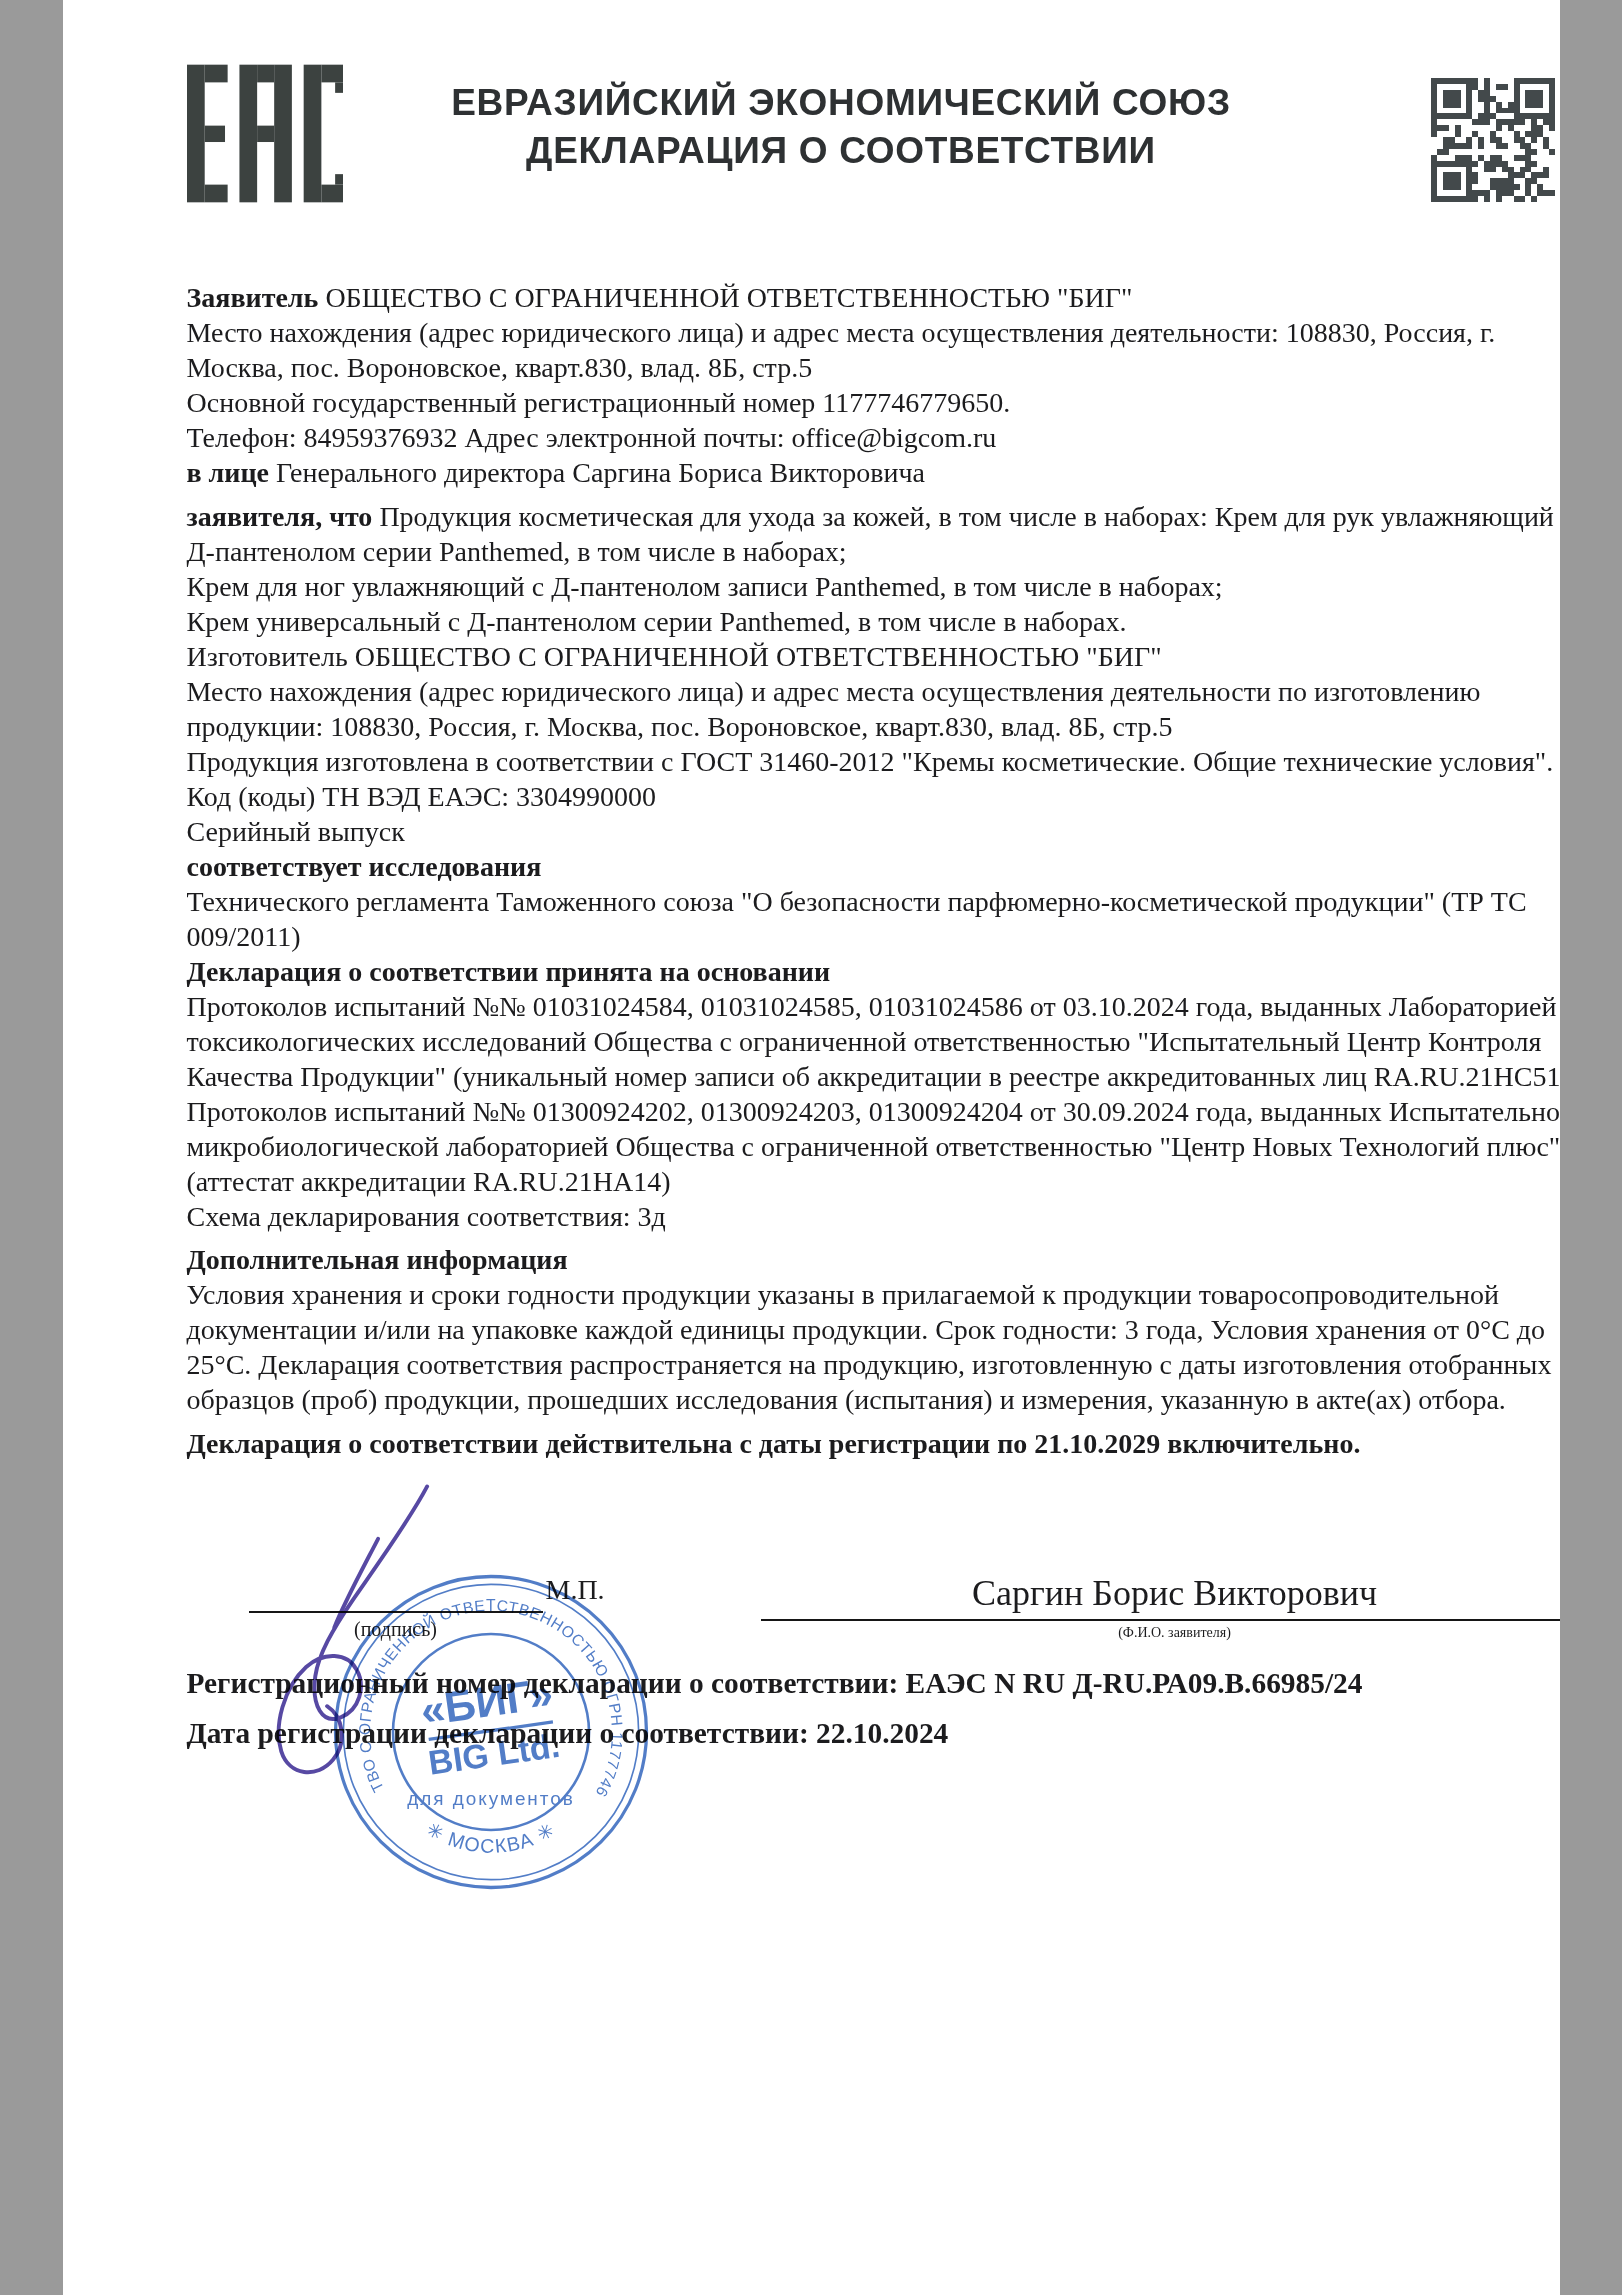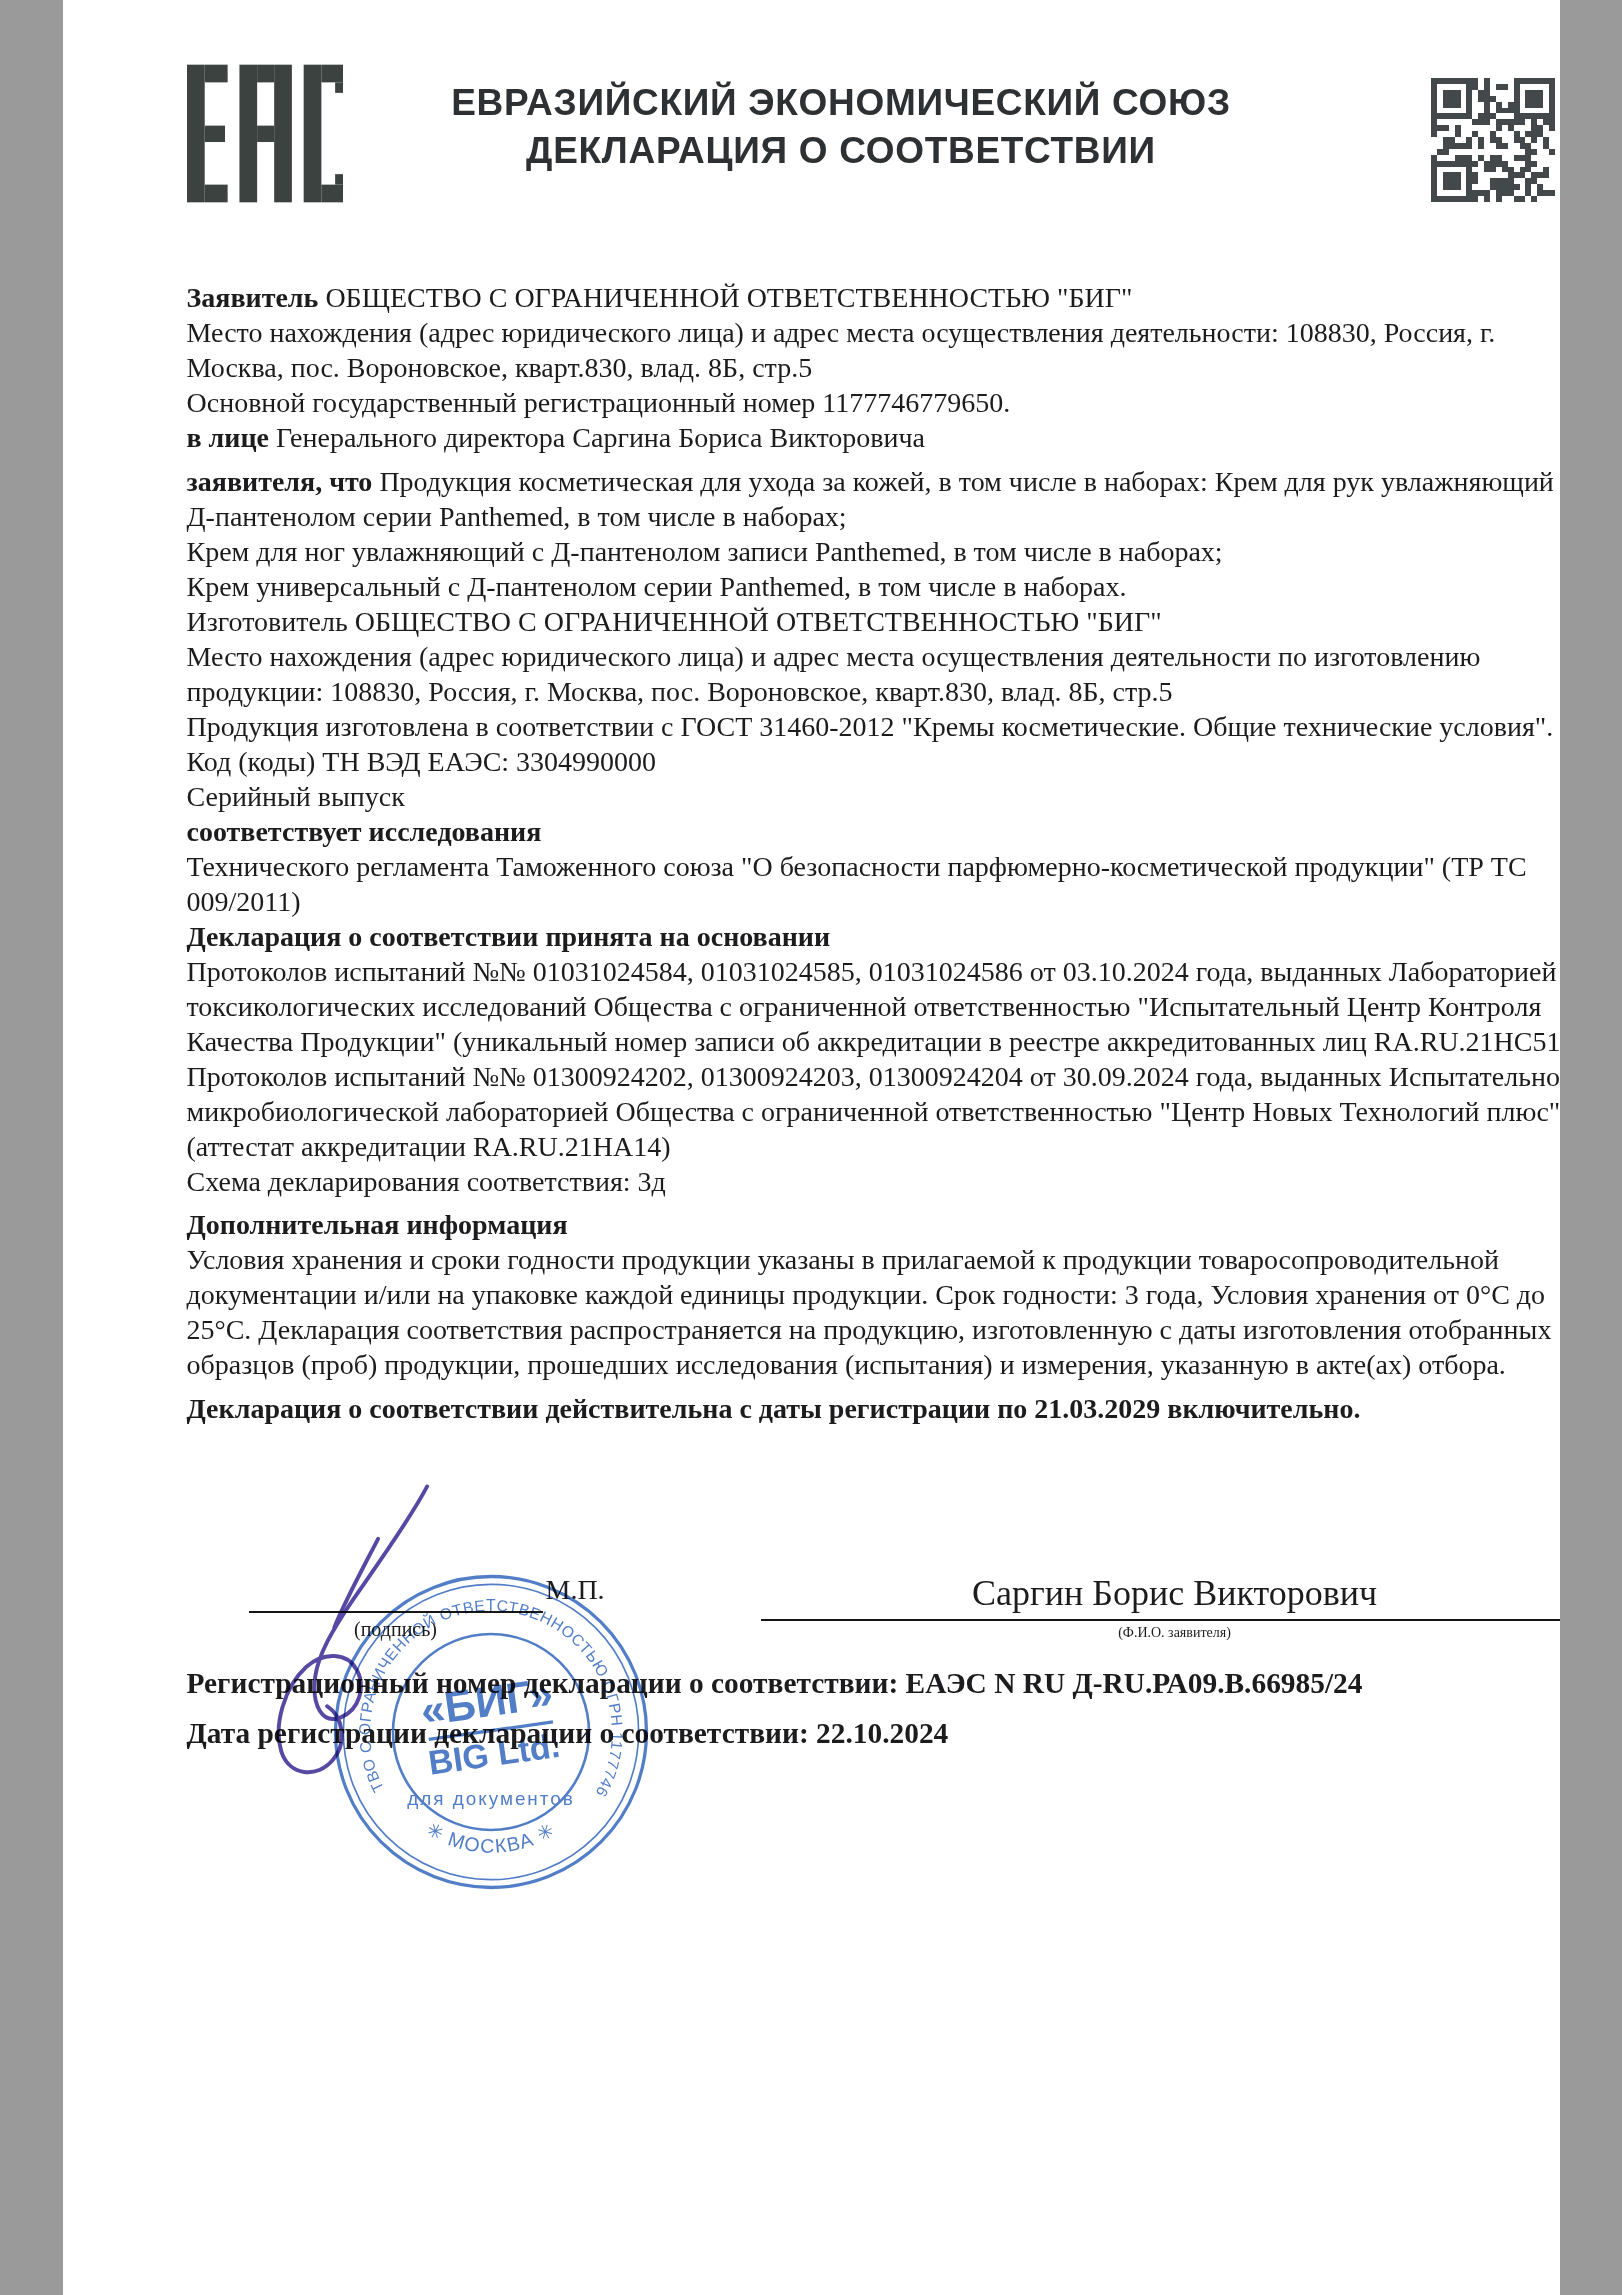--- a/index.html
+++ b/index.html
@@ -220,38 +220,39 @@
         <rect x="0" y="14" width="7" height="7" fill="#43494b"></rect>
         <rect x="1" y="15" width="5" height="5" fill="#ffffff"></rect>
         <rect x="2" y="16" width="3" height="3" fill="#43494b"></rect>
       </svg>
   </div>
 
   <div class="content">
     <p><b>Заявитель</b><span> ОБЩЕСТВО С ОГРАНИЧЕННОЙ ОТВЕТСТВЕННОСТЬЮ "БИГ"</span></p>
     <p>Место нахождения (адрес юридического лица) и адрес места осуществления деятельности: 108830, Россия, г. Москва, пос. Вороновское, кварт.830, влад. 8Б, стр.5</p>
     <p>Основной государственный регистрационный номер 1177746779650.</p>
+    <p>Телефон: 84959376932 Адрес электронной почты: office@bigcom.ru</p>
     <p><b>в лице</b><span> Генерального директора Саргина Бориса Викторовича</span></p>
     <p class="gap"><b>заявителя, что</b><span> Продукция косметическая для ухода за кожей, в том числе в наборах: Крем для рук увлажняющий с Д-пантенолом серии Panthemed, в том числе в наборах;</span></p>
     <p>Крем для ног увлажняющий с Д-пантенолом записи Panthemed, в том числе в наборах;</p>
     <p>Крем универсальный с Д-пантенолом серии Panthemed, в том числе в наборах.</p>
     <p>Изготовитель ОБЩЕСТВО С ОГРАНИЧЕННОЙ ОТВЕТСТВЕННОСТЬЮ "БИГ"</p>
     <p>Место нахождения (адрес юридического лица) и адрес места осуществления деятельности по изготовлению продукции: 108830, Россия, г. Москва, пос. Вороновское, кварт.830, влад. 8Б, стр.5</p>
     <p>Продукция изготовлена в соответствии с ГОСТ 31460-2012 "Кремы косметические. Общие технические условия".</p>
     <p>Код (коды) ТН ВЭД ЕАЭС: 3304990000</p>
     <p>Серийный выпуск</p>
     <p class="b">соответствует исследования</p>
     <p>Технического регламента Таможенного союза "О безопасности парфюмерно-косметической продукции" (ТР ТС 009/2011)</p>
     <p class="b">Декларация о соответствии принята на основании</p>
     <p>Протоколов испытаний №№ 01031024584, 01031024585, 01031024586 от 03.10.2024 года, выданных Лабораторией токсикологических исследований Общества с ограниченной ответственностью "Испытательный Центр Контроля Качества Продукции" (уникальный номер записи об аккредитации в реестре аккредитованных лиц RA.RU.21НС51)</p>
     <p>Протоколов испытаний №№ 01300924202, 01300924203, 01300924204 от 30.09.2024 года, выданных Испытательной микробиологической лабораторией Общества с ограниченной ответственностью "Центр Новых Технологий плюс" (аттестат аккредитации RA.RU.21НА14)</p>
     <p>Схема декларирования соответствия: 3д</p>
     <p class="b gap">Дополнительная информация</p>
     <p>Условия хранения и сроки годности продукции указаны в прилагаемой к продукции товаросопроводительной документации и/или на упаковке каждой единицы продукции. Срок годности: 3 года, Условия хранения от 0°С до 25°С. Декларация соответствия распространяется на продукцию, изготовленную с даты изготовления отобранных образцов (проб) продукции, прошедших исследования (испытания) и измерения, указанную в акте(ах) отбора.</p>
-    <p class="b gap">Декларация о соответствии действительна с даты регистрации по 21.03.2029 включительно.</p>
+    <p class="b gap">Декларация о соответствии действительна с даты регистрации по 21.10.2029 включительно.</p>
   </div>
 
   <div class="mp">М.П.</div>
   <div class="fio">Саргин Борис Викторович</div>
   <div class="line-sign"></div>
   <div class="cap-sign">(подпись)</div>
   <div class="line-fio"></div>
   <div class="cap-fio">(Ф.И.О. заявителя)</div>
 
   <div class="reg1">Регистрационный номер декларации о соответствии: ЕАЭС N RU Д-RU.РА09.В.66985/24</div>

